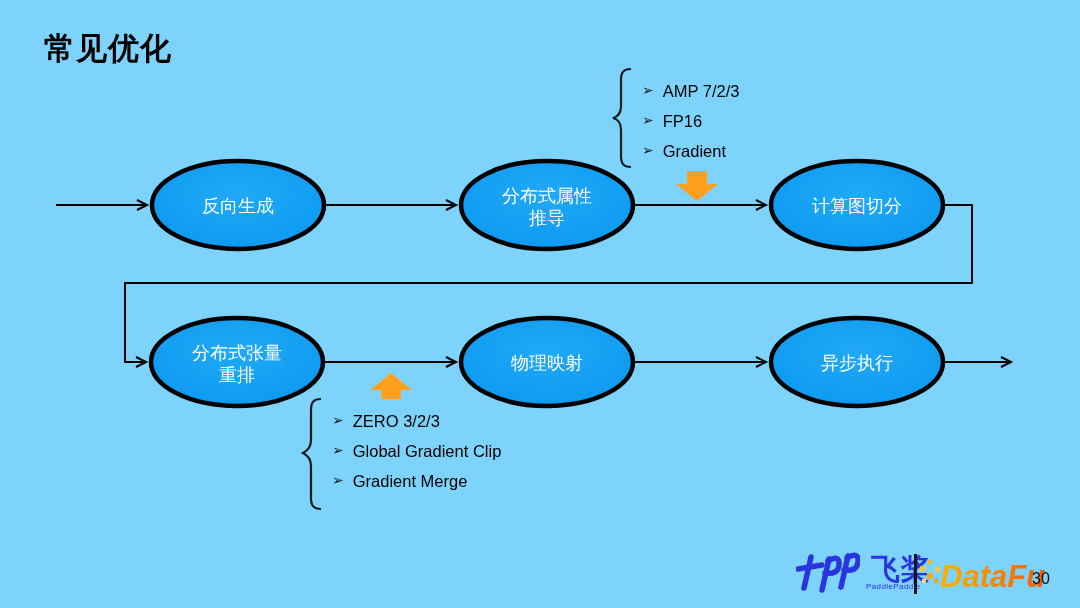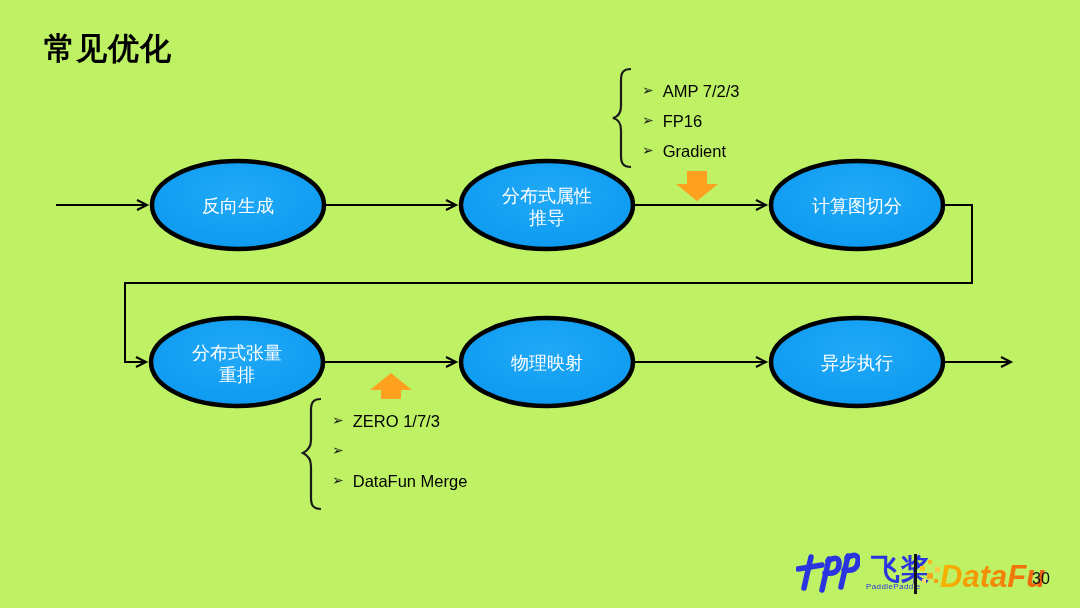--- a/index.html
+++ b/index.html
@@ -1,17 +1,17 @@
 <!DOCTYPE html>
 <html><head>
 <meta charset="utf-8">
 <style>
   html,body{margin:0;padding:0;background:#e8e8e8;}
   .slide{
-    position:relative;width:1080px;height:608px;background:#bef264;
+    position:relative;width:1080px;height:608px;background:#7dd3fc;
     overflow:hidden;font-family:"Liberation Sans",sans-serif;
   }
   .title{
     position:absolute;left:44px;top:28px;margin:0;
     font-size:31px;font-weight:800;color:#000;letter-spacing:1px;
   }
   .diagram-svg{position:absolute;left:0;top:0;}
   .node-label{
     fill:#ffffff;font-size:18px;font-family:"Liberation Sans",sans-serif;
     text-anchor:middle;dominant-baseline:central;
@@ -112,28 +112,29 @@
     </li>
     <li class="annot-item">
       <span class="bullet">➢</span>
       <span>Gradient</span>
     </li>
   </ul>
 
   <ul class="annot-list annot-bottom">
     <li class="annot-item">
       <span class="bullet">➢</span>
-      <span>ZERO 1/7/3</span>
+      <span>ZERO 3/2/3</span>
     </li>
     <li class="annot-item">
       <span class="bullet">➢</span>
+      <span>Global Gradient Clip</span>
     </li>
     <li class="annot-item">
       <span class="bullet">➢</span>
-      <span>DataFun Merge</span>
+      <span>Gradient Merge</span>
     </li>
   </ul>
 
   <div class="footer">
     <svg style="position:absolute;left:796px;top:551px;" width="64" height="44" viewBox="0 0 64 44">
       <g fill="none" stroke="#2a35e0" stroke-width="5.5" stroke-linecap="round">
         <path d="M15,6 L8,37"></path>
         <path d="M2,18 L26,14"></path>
         <path d="M33,8 L26,39"></path>
         <path d="M32,10 q12,-7 11,4 q-1,10 -14,8"></path>

